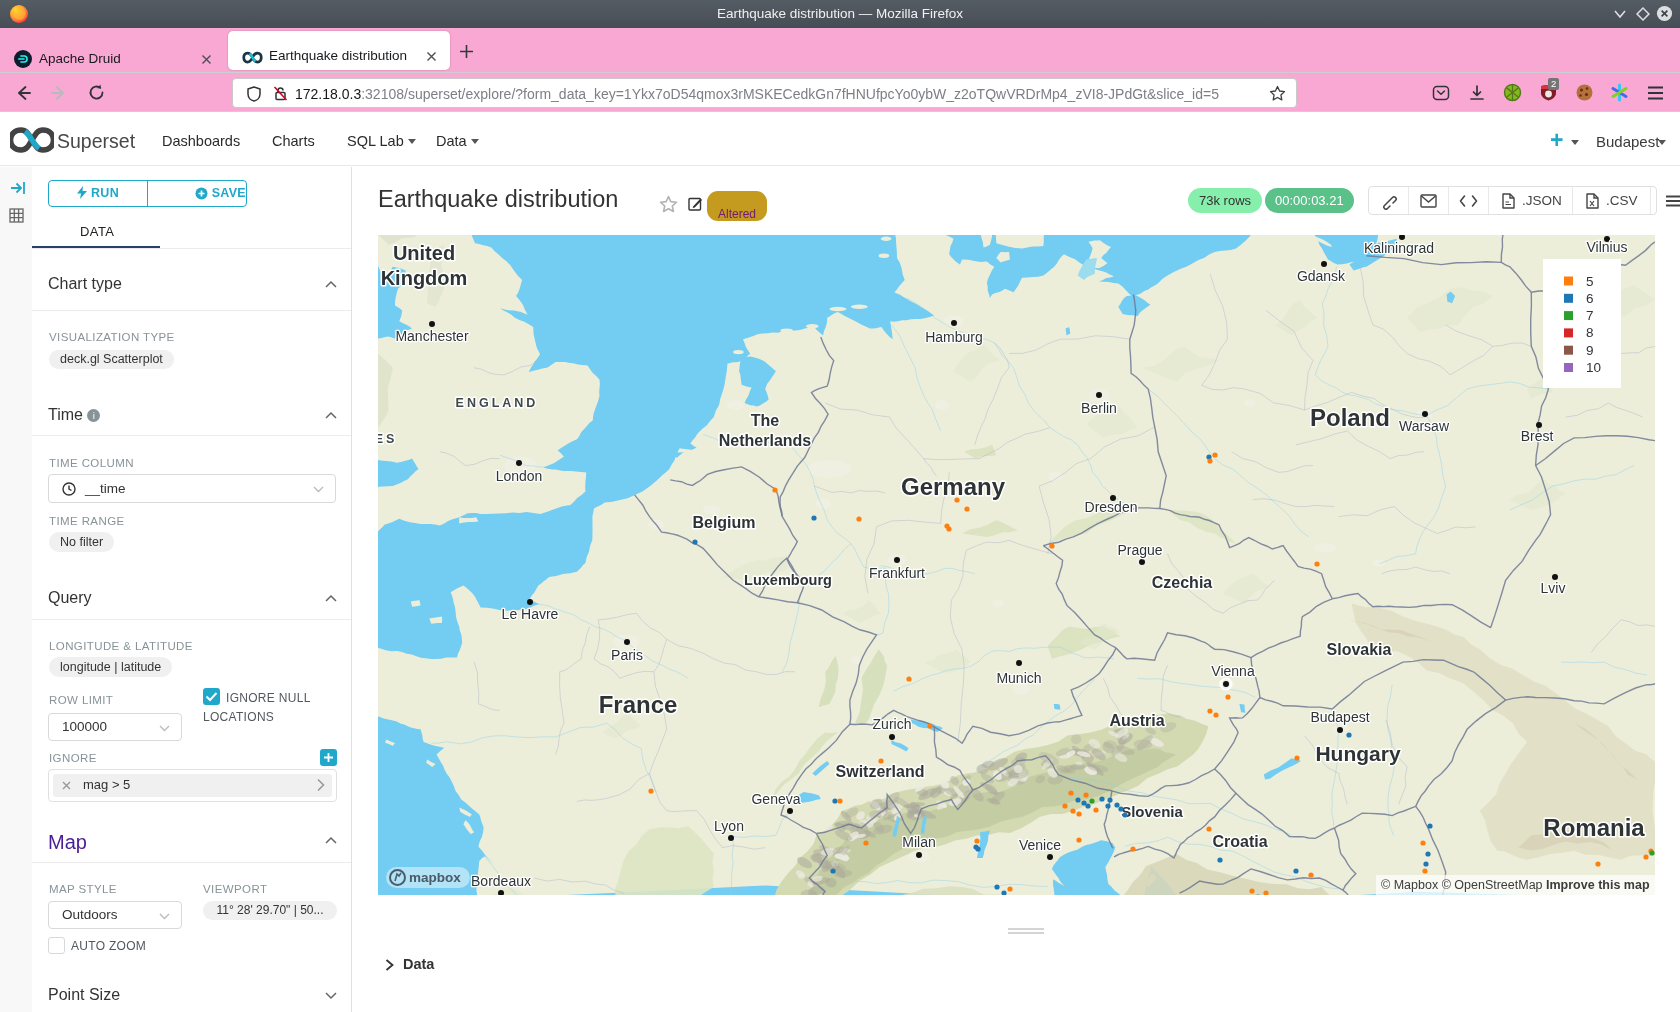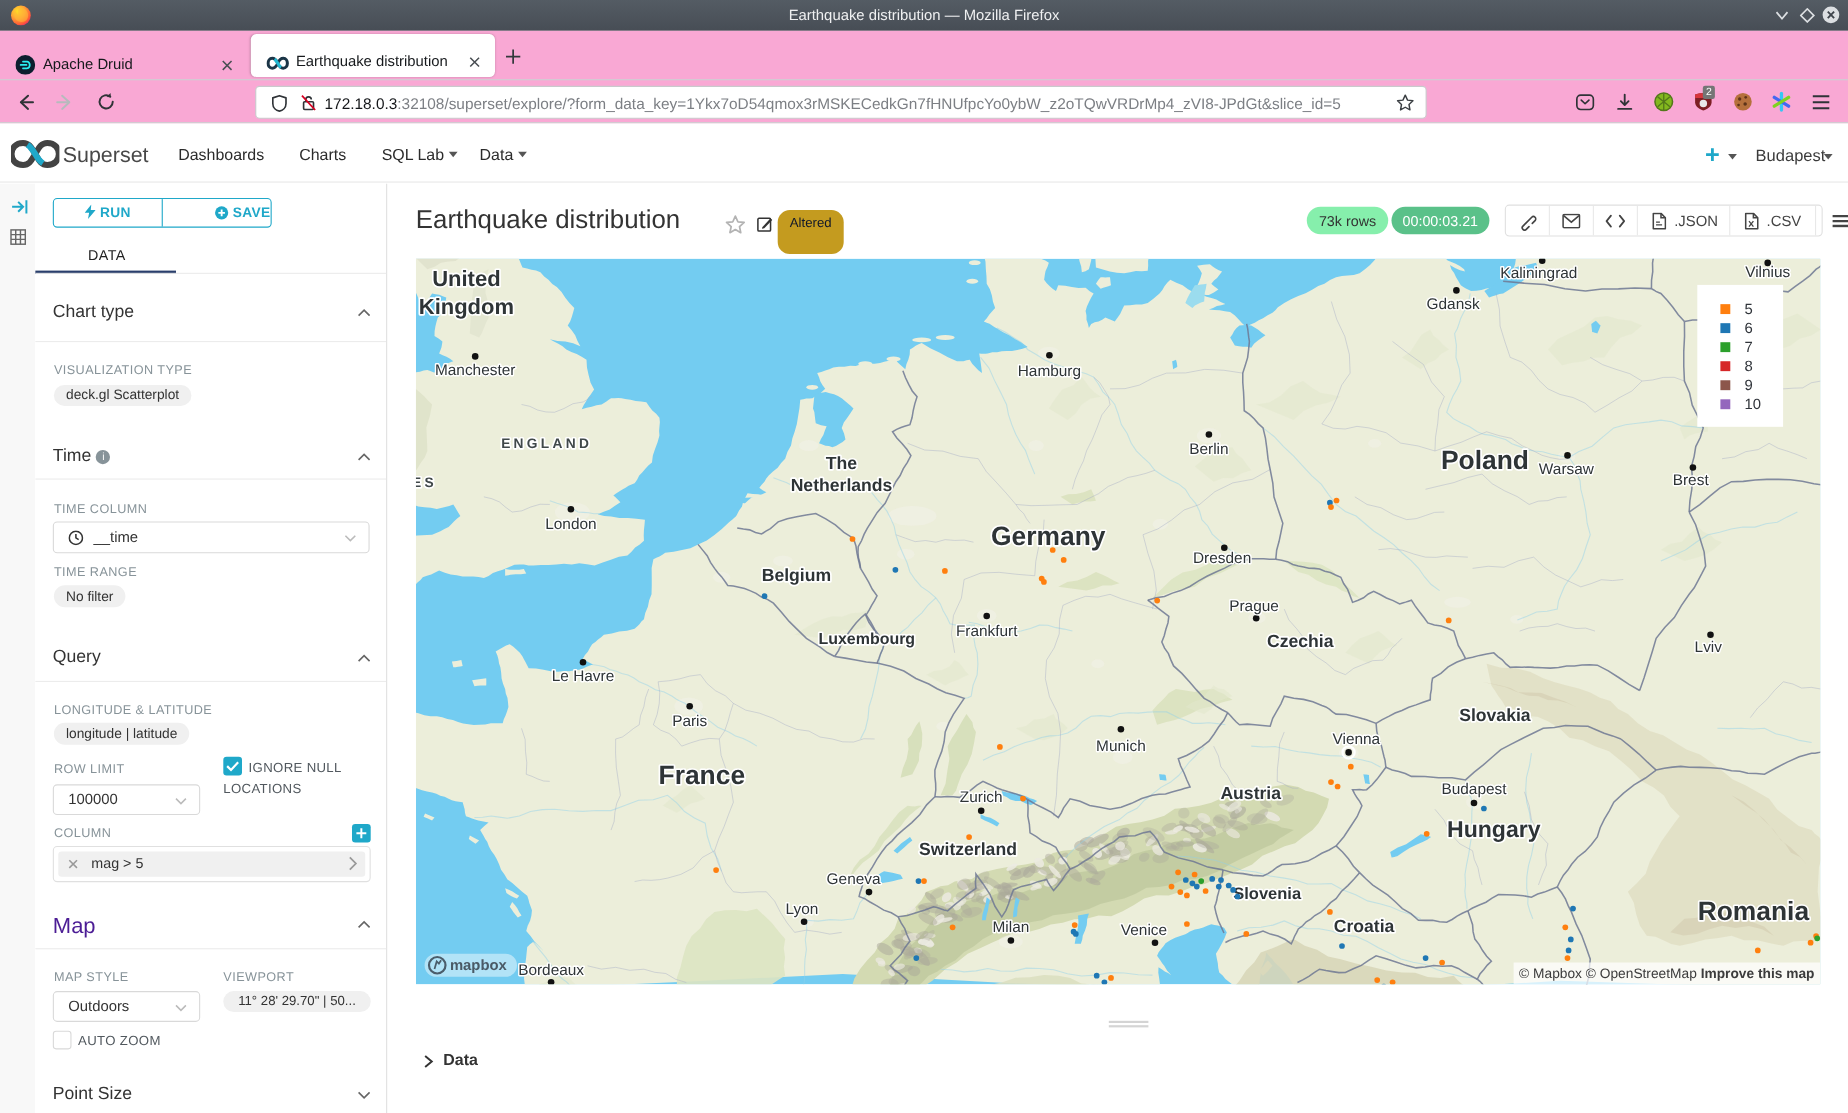--- a/index.html
+++ b/index.html
@@ -214,21 +214,21 @@
         <path d="M3.5 8.5 L7 12 L13.5 5" stroke="#fff" stroke-width="2" fill="none"></path>
       </svg></div>
   <div class="abs" style="left:194px;top:524px;font-size:12px;color:#51585e;letter-spacing:.3px">IGNORE NULL</div>
   <div class="abs" style="left:171px;top:543px;font-size:12px;color:#51585e;letter-spacing:.3px">LOCATIONS</div>
   <div class="abs" style="left:16px;top:546px;width:134px;height:28px;border:1px solid #d9d9d9;border-radius:4px">
     <div class="abs" style="left:13px;top:5px;font-size:13.5px;color:#333">100000</div>
     <svg class="abs" style="right:11px;top:11px" width="11" height="7" viewBox="0 0 11 7">
         <path d="M1 1 L5.5 5.5 L10 1" stroke="#bbb" stroke-width="1.4" fill="none"></path>
       </svg>
   </div>
-  <div class="abs" style="left:17px;top:585px;font-size:11.5px;color:#879399;letter-spacing:.4px">COLUMN</div>
+  <div class="abs" style="left:17px;top:585px;font-size:11.5px;color:#879399;letter-spacing:.4px">IGNORE</div>
   <div class="abs" style="left:288px;top:582px;width:17px;height:17px;background:#1fa8c9;border-radius:3px"><svg width="17" height="17" viewBox="0 0 17 17">
         <path d="M8.5 4 V13 M4 8.5 H13" stroke="#fff" stroke-width="1.8"></path>
       </svg></div>
   <div class="abs" style="left:16px;top:602px;width:289px;height:33px;border:1px solid #e0e0e0;border-radius:4px">
     <div class="abs" style="left:4px;top:4px;right:4px;height:23px;background:#f0f0f0;border-radius:3px">
       <svg class="abs" style="left:8px;top:6px" width="11" height="11" viewBox="0 0 11 11">
           <path d="M2 2 L9 9 M9 2 L2 9" stroke="#999" stroke-width="1.4"></path>
         </svg>
       <div class="abs" style="left:30px;top:3px;font-size:13px;color:#333">mag &gt; 5</div>
       <svg class="abs" style="right:7px;top:4px" width="9" height="14" viewBox="0 0 9 14">
@@ -263,21 +263,21 @@
 
 <div class="abs" style="left:353px;top:167px;width:1327px;height:845px;background:#fff">
   <div class="abs" style="left:25px;top:19px;font-size:23.5px;color:#333;font-weight:500">Earthquake distribution</div>
   <svg class="abs" style="left:306px;top:28px" width="19" height="18" viewBox="0 0 19 18">
       <path d="M9.5 1.5 L11.8 6.6 L17.5 7.2 L13.3 11 L14.4 16.5 L9.5 13.7 L4.6 16.5 L5.7 11 L1.5 7.2 L7.2 6.6 Z" fill="none" stroke="#b3b3b3" stroke-width="1.6" stroke-linejoin="round"></path>
     </svg>
   <svg class="abs" style="left:335px;top:29px" width="15" height="15" viewBox="0 0 15 15">
       <rect x="1" y="2.5" width="11.5" height="11.5" rx="1" fill="none" stroke="#333" stroke-width="1.4"></rect>
       <path d="M5 10.5 L12.5 2.5 L14 4 L6.8 11.5 L4.7 12 Z" fill="#333"></path>
     </svg>
-  <div class="abs" style="left:354px;top:24px;height:40px;background:#c49b1f;border-radius:11px;padding:0 11px;line-height:22px;font-size:12px;color:#0f172a">Altered</div>
+  <div class="abs" style="left:354px;top:24px;height:30px;background:#c49b1f;border-radius:11px;padding:12px 11px;line-height:22px;font-size:12px;color:#701a75">Altered</div>
 
   <div class="abs" style="left:835px;top:21px;height:25px;background:#86efac;border-radius:12.5px;padding:0 11px;line-height:25px;font-size:13px;color:#333">73k rows</div>
   <div class="abs" style="left:912px;top:21px;height:25px;background:#5ac189;border-radius:12.5px;padding:0 10px;line-height:25px;font-size:13px;color:#fff">00:00:03.21</div>
   <div class="abs" style="left:1015px;top:19px;width:289px;height:29px;border:1px solid #e0e0e0;border-radius:4px;display:flex">
     <div style="width:40px;border-right:1px solid #e8e8e8;position:relative">
         <svg style="position:absolute;left:11px;top:6px" width="17" height="17" viewBox="0 0 17 17">
           <path d="M7 10 L12.5 4.5 a2.1 2.1 0 0 1 3 3 L13 10 M10 7 L4.5 12.5 a2.1 2.1 0 0 0 3 3 L10 13" fill="none" stroke="#444" stroke-width="1.5" stroke-linecap="round"></path>
         </svg>
       </div>
     <div style="width:40px;border-right:1px solid #e8e8e8;position:relative">

